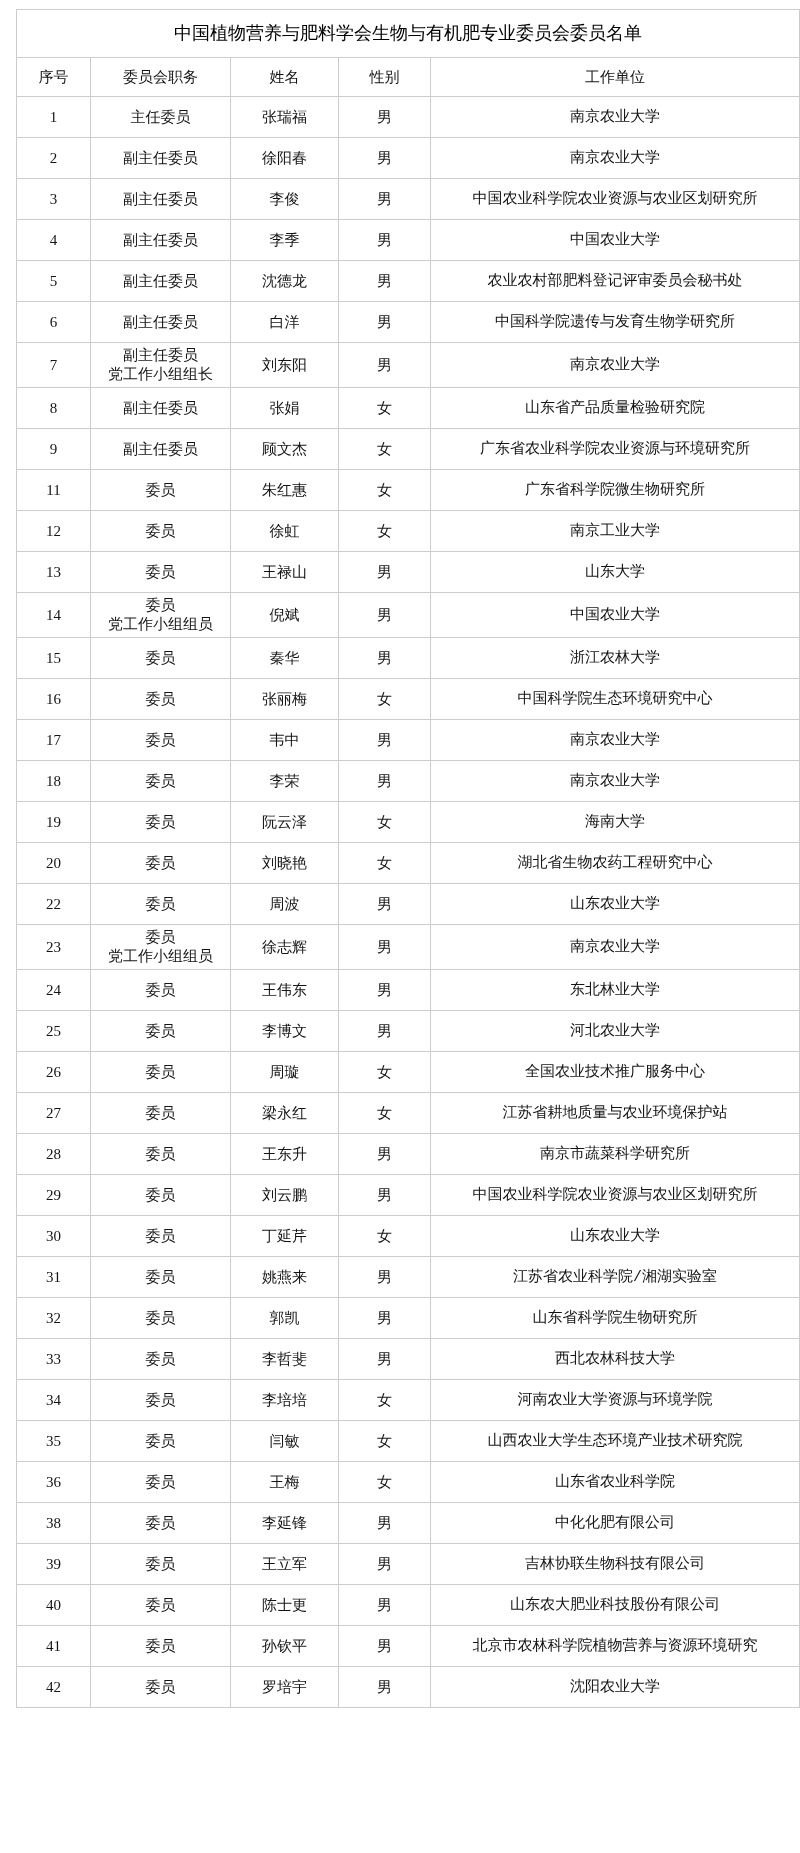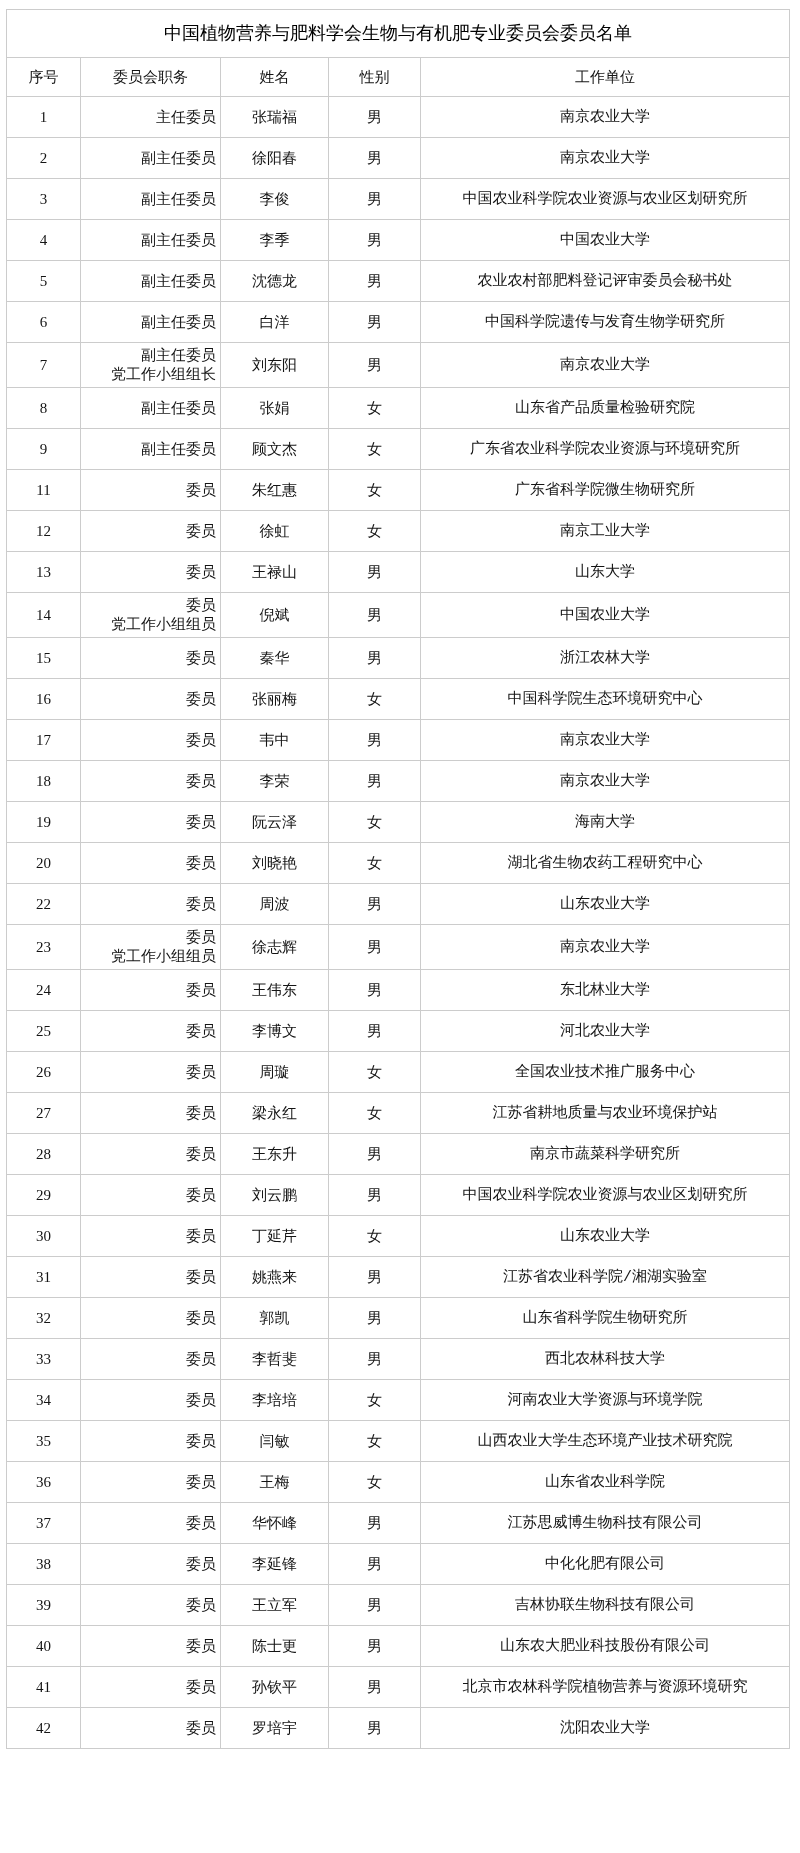--- a/index.html
+++ b/index.html
@@ -5,21 +5,21 @@
   html, body {
     margin: 0;
     padding: 0;
     background: #ffffff;
     width: 800px;
   }
   .page {
     width: 800px;
     min-height: 1853px;
     box-sizing: border-box;
-    padding: 9px 8px 6px 6px;
+    padding: 9px 8px 6px 16px;
     background: #ffffff;
   }
   table.roster {
     border-collapse: collapse;
     width: 783px;
     table-layout: fixed;
     font-family: "Liberation Serif", "DejaVu Serif", serif;
     color: #141414;
     font-size: 15px;
   }
@@ -46,21 +46,20 @@
     margin-left: 39px;
   }
   td.c-no, td.c-gender, td.c-name, td.c-pos {
     text-align: center;
   }
   td {
     height: 41px;
   }
   td.c-pos {
     white-space: pre-line;
-    text-align: right;
   }
   th.c-unit, td.c-unit {
     text-align: center;
     padding-left: 18px;
   }
   td.c-unit {
     white-space: nowrap;
     font-family: Liberation Mono, monospace;
   }
   .bold-pos {
@@ -327,27 +326,20 @@
           <td class="c-unit">山西农业大学生态环境产业技术研究院</td>
         </tr>
         <tr>
           <td class="c-no">36</td>
           <td class="c-pos">委员</td>
           <td class="c-name">王梅</td>
           <td class="c-gender">女</td>
           <td class="c-unit">山东省农业科学院</td>
         </tr>
         <tr>
-          <td class="c-no">37</td>
-          <td class="c-pos">委员</td>
-          <td class="c-name">华怀峰</td>
-          <td class="c-gender">男</td>
-          <td class="c-unit">江苏思威博生物科技有限公司</td>
-        </tr>
-        <tr>
           <td class="c-no">38</td>
           <td class="c-pos">委员</td>
           <td class="c-name">李延锋</td>
           <td class="c-gender">男</td>
           <td class="c-unit">中化化肥有限公司</td>
         </tr>
         <tr>
           <td class="c-no">39</td>
           <td class="c-pos">委员</td>
           <td class="c-name">王立军</td>

